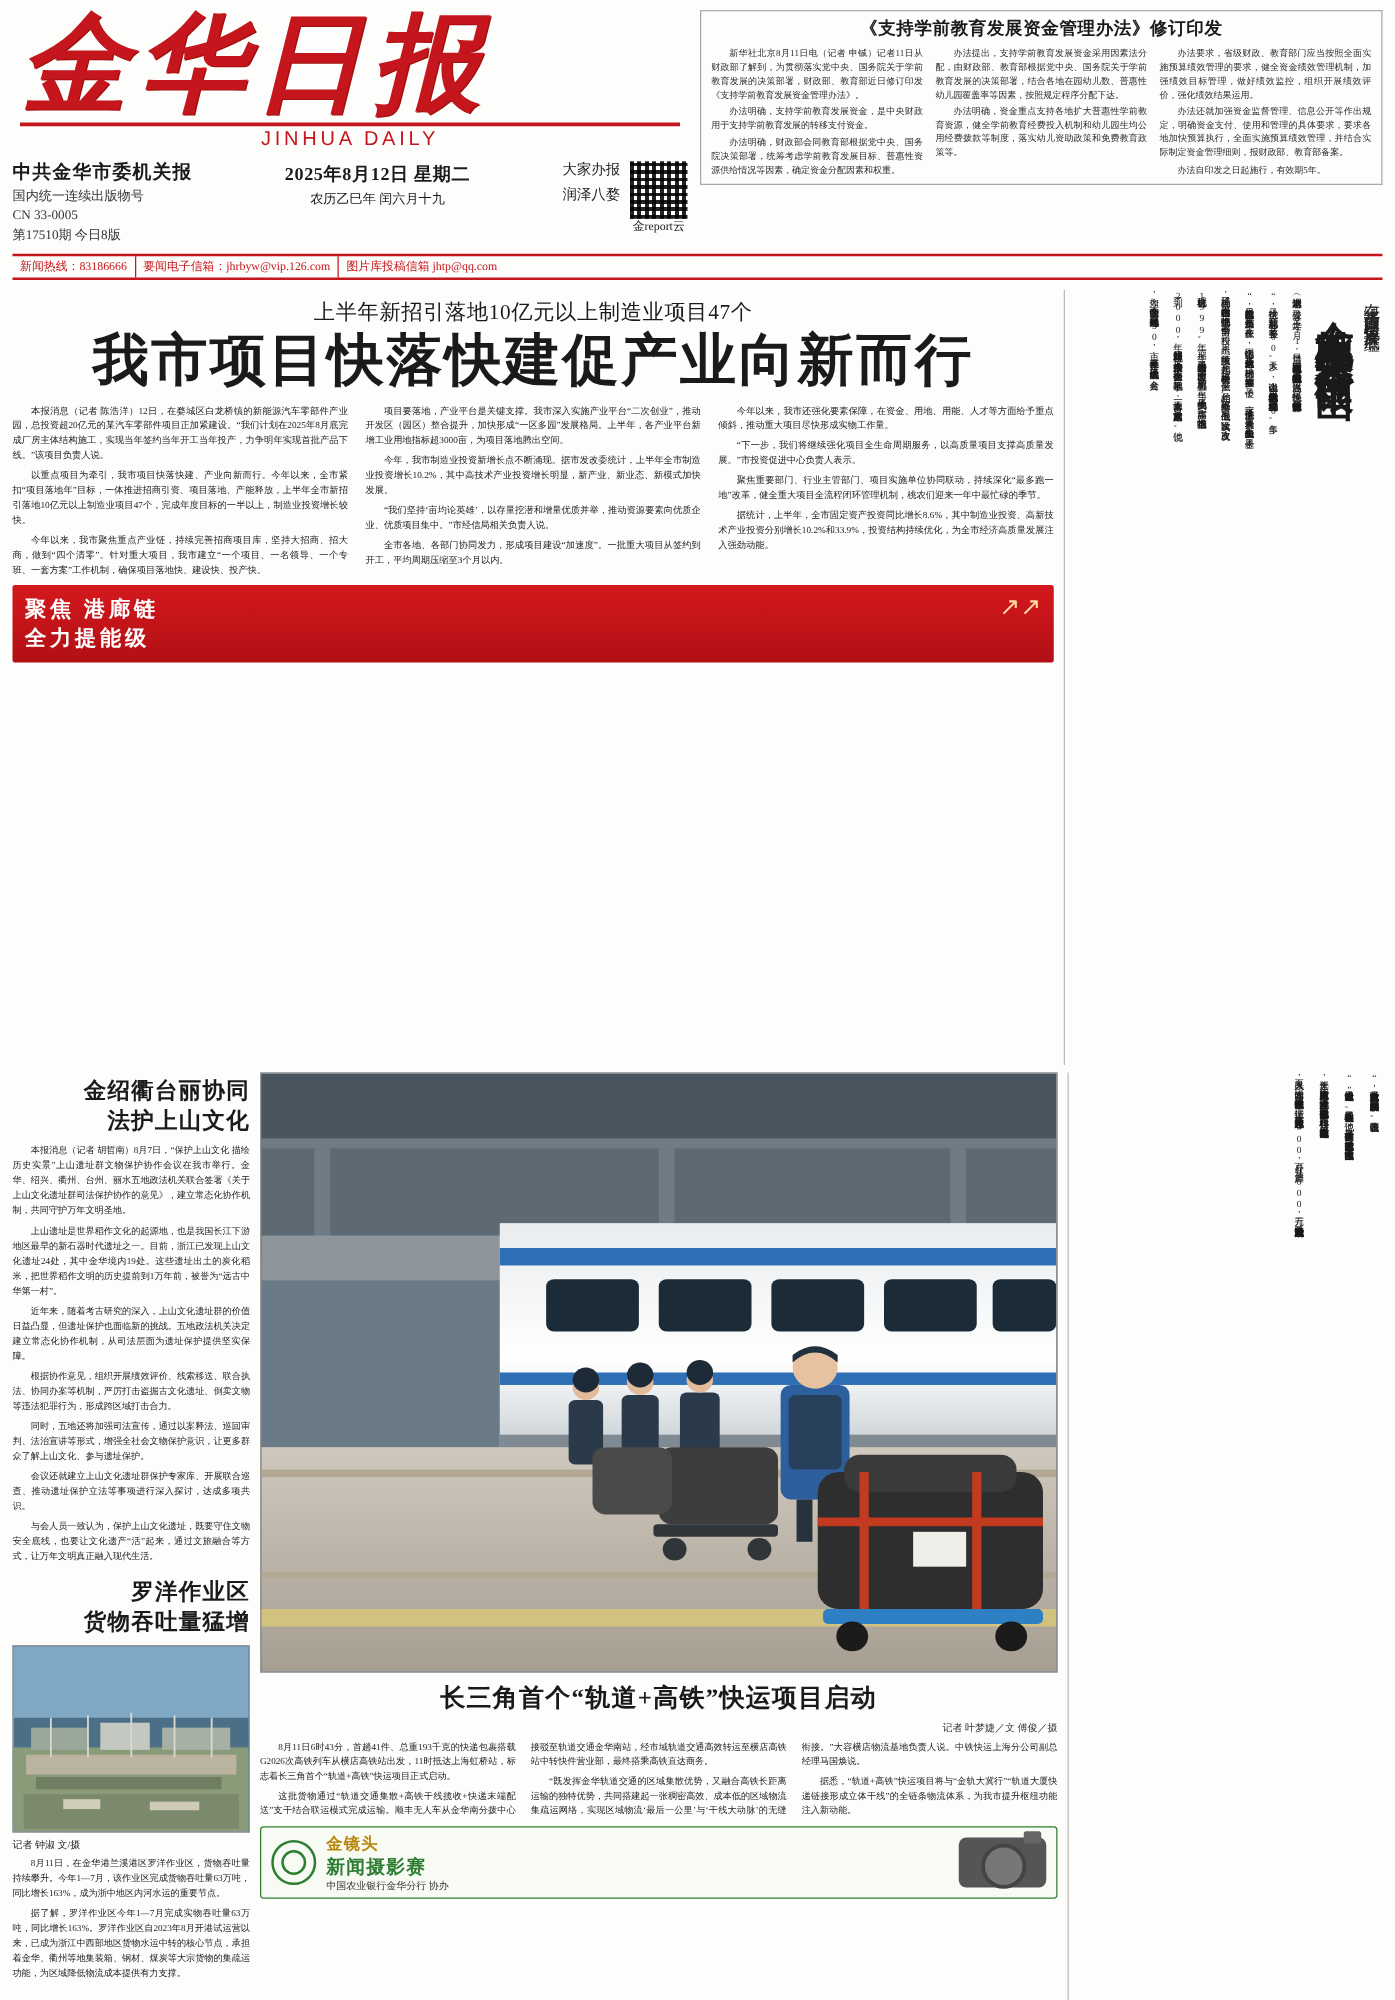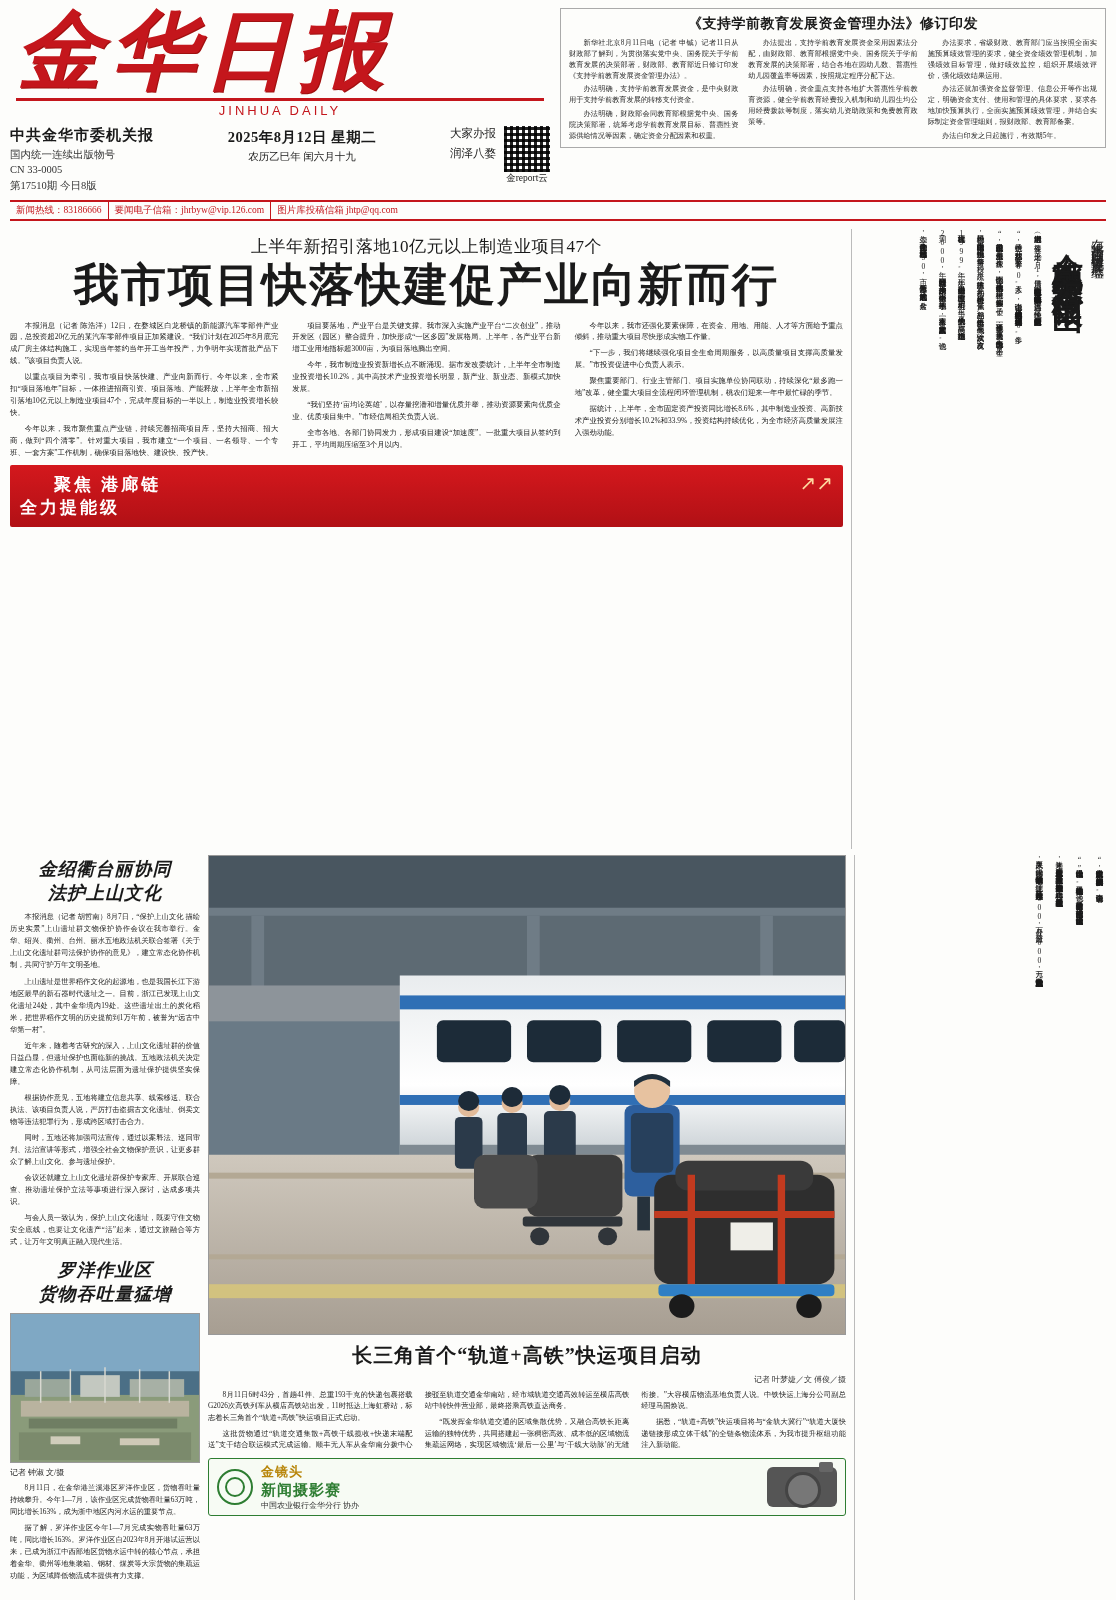--- a/index.html
+++ b/index.html
@@ -20,21 +20,21 @@
   .logo-cn {
     font-family:"Liberation Serif", serif;
     font-size:86px; font-weight:700; color:#c4161c;
     letter-spacing:8px; line-height:1.0;
     font-style:italic;
     text-shadow:1px 1px 0 #a0100f;
     white-space:nowrap;
     margin-left:6px;
   }
   .logo-underline { height:3px; background:#c4161c; margin:4px 6px 2px 6px; }
-  .logo-en { text-align:center; font-size:13px; letter-spacing:3px; color:#c4161c; font-family:"Liberation Sans",sans-serif; }
+  .logo-en { text-align:center; font-size:16px; letter-spacing:3px; color:#c4161c; font-family:"Liberation Sans",sans-serif; }
   .mast-info { display:flex; align-items:flex-start; gap:8px; margin-top:6px; }
   .mast-info-l { font-size:12px; line-height:1.5; }
   .mast-org { font-size:15px; font-weight:700; letter-spacing:1px; }
   .mast-sub { font-size:10.5px; color:#333; }
   .mast-date { text-align:center; font-size:13px; line-height:1.6; padding-top:2px; }
   .mast-date .d1 { font-size:14.5px; font-weight:700; letter-spacing:0.5px; }
   .mast-date .d3 { font-size:10.5px; }
   .mast-right-col { text-align:center; font-size:11.5px; line-height:1.7; }
   .qr { width:46px; height:46px; background:
       repeating-linear-gradient(0deg,#222 0 3px,#fff 3px 6px),
@@ -58,41 +58,41 @@
   
   .lead { display:flex; margin-top:8px; }
   .lead-main { flex:1; padding-right:8px; }
   .kicker { text-align:center; font-size:17px; letter-spacing:0.5px; margin:6px 0 2px; }
   .headline { text-align:center; font-size:45px; font-weight:700; letter-spacing:2px; line-height:1.15; margin:2px 0 8px; }
   .lead-body { column-count:3; column-gap:14px; font-size:7.4px; line-height:1.62; text-align:justify; }
   .lead-body p { margin:0 0 4px; text-indent:2em; }
 
   
   .promo-red { background:linear-gradient(180deg,#d4181d,#b11015); color:#fff; padding:8px 10px; margin-top:6px; border-radius:2px;}
-  .promo-red .l1 { font-size:17px; font-weight:700; letter-spacing:3px;margin-left:34px; }
+  .promo-red .l1 { font-size:17px; font-weight:700; letter-spacing:3px; }
   .promo-red .l2 { font-size:17px; font-weight:700; letter-spacing:3px; }
   .promo-arrows { float:right; font-size:20px; color:#ffd9a0; line-height:1; }
 
   
   .vfeature { width:255px; border-left:1px solid #bbb; padding-left:8px; display:flex; flex-direction:row-reverse; gap:4px;}
   .v-title {
     writing-mode:vertical-rl; text-orientation:upright;
     font-size:31px; font-weight:700; letter-spacing:4px; line-height:1.22;
     height:610px;
   }
   .v-sub { writing-mode:vertical-rl; text-orientation:upright; font-size:13px; letter-spacing:2px; color:#222; height:250px;}
   .v-body { writing-mode:vertical-rl; text-orientation:upright; font-size:7.6px; line-height:1.85; text-align:justify; height:620px; column-gap:6px;}
 
   
   .mid { display:flex; margin-top:6px; gap:8px; }
   .col-left { width:190px; }
   .col-center { flex:1; }
   .col-right { width:252px; border-left:1px solid #bbb; padding-left:8px;}
 
-  .sec-title { font-size:18px; font-weight:700; text-align:center; line-height:1.35; letter-spacing:1px; margin:2px 0 6px;font-style:italic;}
+  .sec-title { font-size:18px; font-weight:700; text-align:right; line-height:1.35; letter-spacing:1px; margin:2px 0 6px;}
   .body-sm { font-size:7.3px; line-height:1.65; text-align:justify; }
   .body-sm p { margin:0 0 4px; text-indent:2em; }
 
   .photo-main { width:100%; height:480px; border:1px solid #999; position:relative; overflow:hidden; background:#6a7a86;}
   .photo-cap-title { text-align:center; font-size:20px; font-weight:700; margin:7px 0 5px; letter-spacing:1px;}
   .photo-credit { font-size:8px; text-align:right; color:#333; }
   .cap-cols { column-count:3; column-gap:12px; font-size:7.3px; line-height:1.6; text-align:justify; margin-top:4px;}
   .cap-cols p { margin:0 0 4px; text-indent:2em;}
 
   
@@ -208,21 +208,21 @@
 
     <div class="col-left">
       <div class="sec-title">
         <div>金绍衢台丽协同</div>
         <div>法护上山文化</div>
       </div>
       <div class="body-sm">
         <p>本报消息（记者 胡哲南）8月7日，“保护上山文化 描绘历史实景”上山遗址群文物保护协作会议在我市举行。金华、绍兴、衢州、台州、丽水五地政法机关联合签署《关于上山文化遗址群司法保护协作的意见》，建立常态化协作机制，共同守护万年文明圣地。</p>
         <p>上山遗址是世界稻作文化的起源地，也是我国长江下游地区最早的新石器时代遗址之一。目前，浙江已发现上山文化遗址24处，其中金华境内19处。这些遗址出土的炭化稻米，把世界稻作文明的历史提前到1万年前，被誉为“远古中华第一村”。</p>
         <p>近年来，随着考古研究的深入，上山文化遗址群的价值日益凸显，但遗址保护也面临新的挑战。五地政法机关决定建立常态化协作机制，从司法层面为遗址保护提供坚实保障。</p>
-        <p>根据协作意见，五地将建立信息共享、线索移送、联合执法、该项目负责人说，严厉打击盗掘古文化遗址、倒卖文物等违法犯罪行为，形成跨区域打击合力。</p>
+        <p>根据协作意见，组织开展绩效评价、线索移送、联合执法、协同办案等机制，严厉打击盗掘古文化遗址、倒卖文物等违法犯罪行为，形成跨区域打击合力。</p>
         <p>同时，五地还将加强司法宣传，通过以案释法、巡回审判、法治宣讲等形式，增强全社会文物保护意识，让更多群众了解上山文化、参与遗址保护。</p>
         <p>会议还就建立上山文化遗址群保护专家库、开展联合巡查、推动遗址保护立法等事项进行深入探讨，达成多项共识。</p>
         <p>与会人员一致认为，保护上山文化遗址，既要守住文物安全底线，也要让文化遗产“活”起来，通过文旅融合等方式，让万年文明真正融入现代生活。</p>
       </div>
 
       <div class="sec-title" style="margin-top:10px">
         <div>罗洋作业区</div>
         <div>货物吞吐量猛增</div>
       </div>
       <div class="photo-port">

